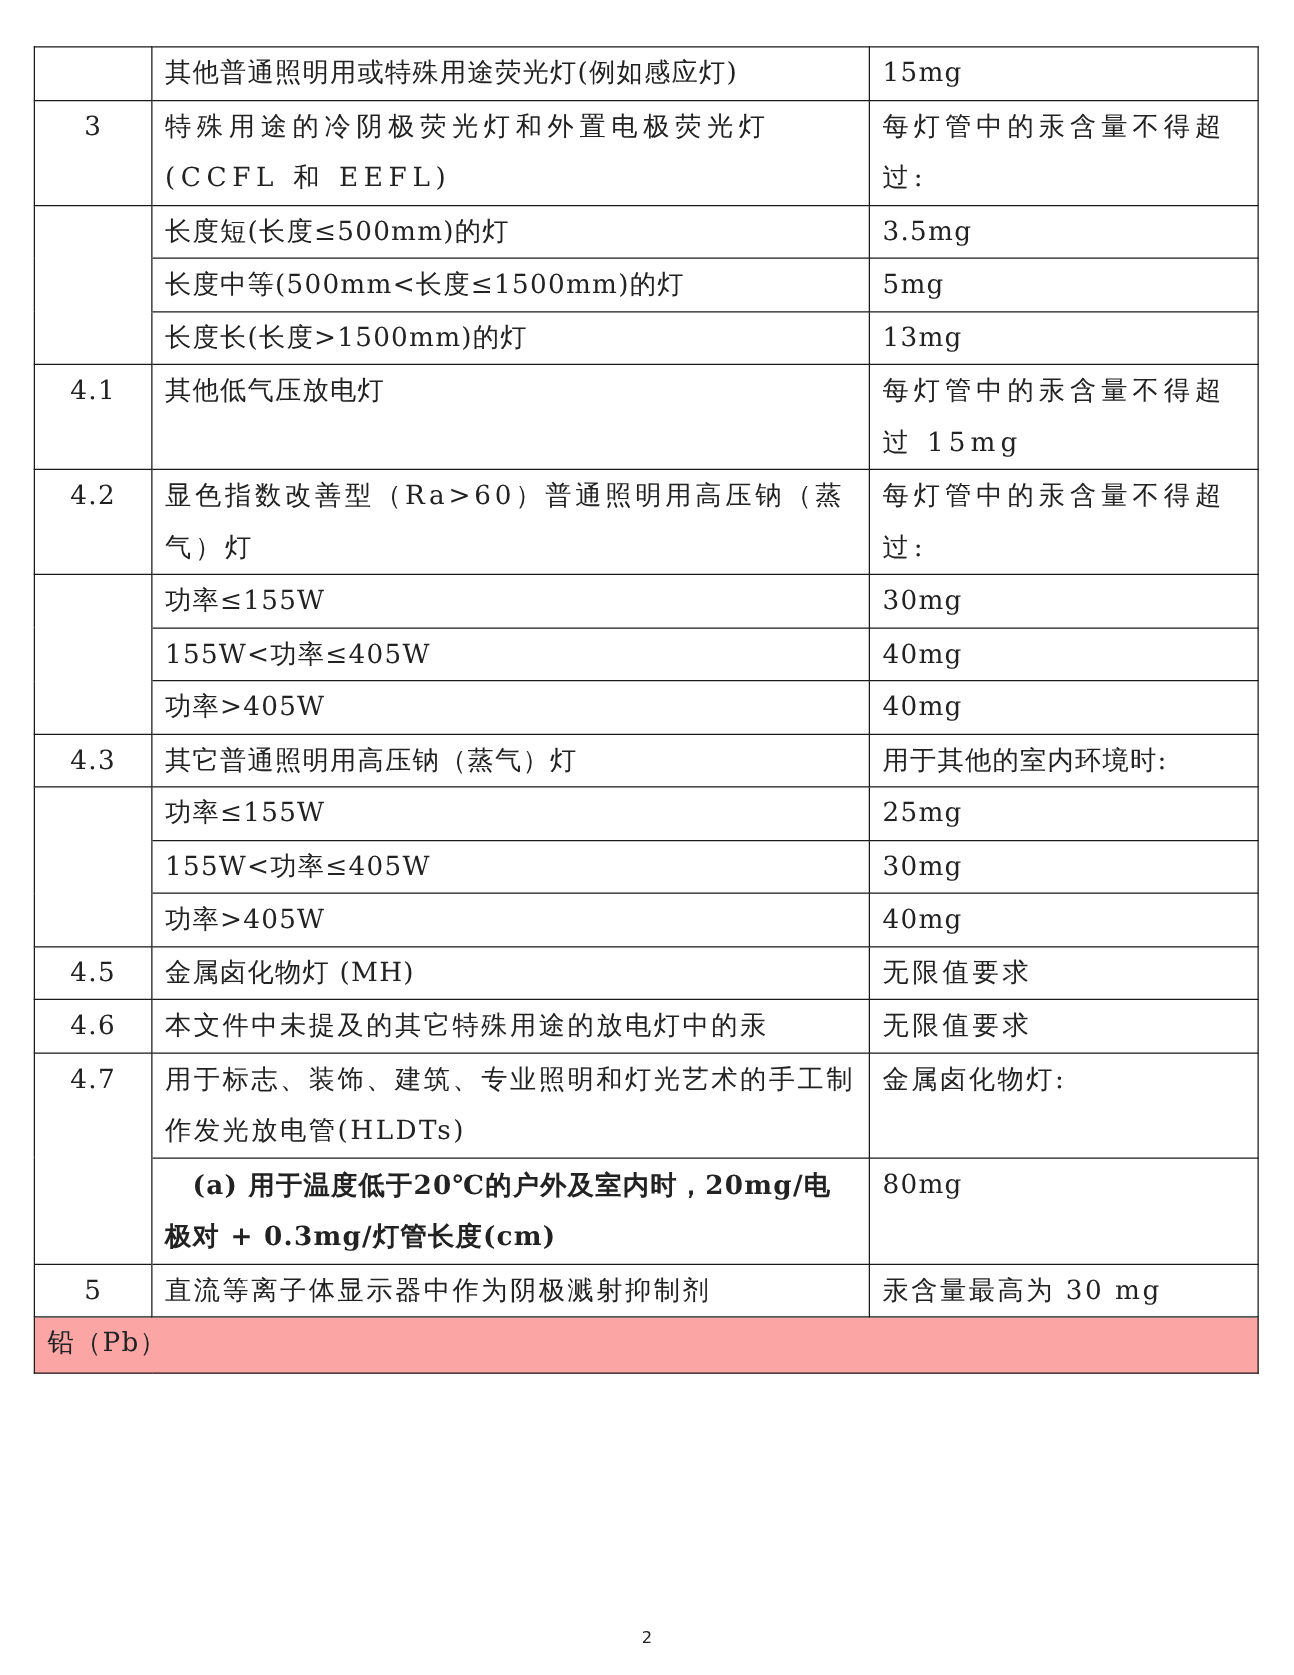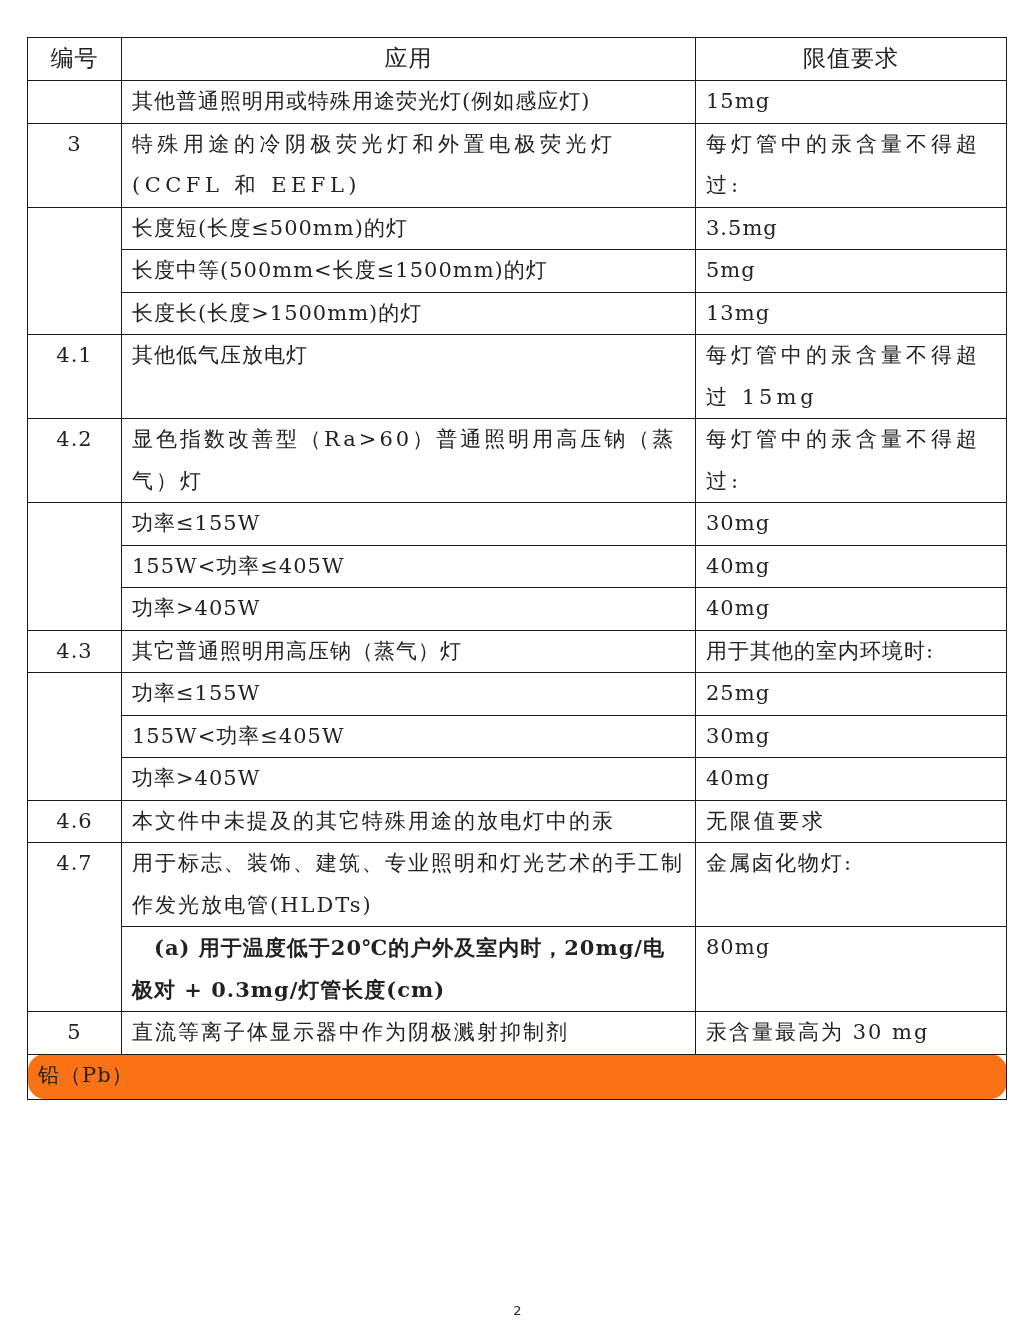--- a/index.html
+++ b/index.html
@@ -11,40 +11,35 @@
   table.limits td, table.limits th { border: 1.5px solid #1a1a1a; padding: 0 10px;
                  vertical-align: top; font-size: 21px; line-height: 41.5px;
                  letter-spacing: 1px; font-weight: normal; }
   table.limits th { font-family: "DejaVu Sans", "Liberation Sans", sans-serif;
                  font-size: 23px; text-align: center; vertical-align: middle; height: 42px; }
   col.c1 { width: 94px; } col.c2 { width: 574px; } col.c3 { width: 311px; }
   td.num { text-align: center; padding: 0; }
   td.indent span.txt { display: inline-block; text-indent: 1.05em; font-weight: bold; }
   tr.h1 td { height: 41px; margin-top: 29px; }
   tr.h2 td { height: 82px; }
-  tr.section td { background: #f97316; height: 44px; border-radius: 17px; }
+  tr.section td { background: #fca5a5; height: 44px; }
   .pagenum { position: absolute; left: 0; width: 1035px; top: 1303px; text-align: center;
              font-family: "DejaVu Sans", "Liberation Sans", sans-serif; font-size: 13px; color: #222; }
 </style>
 </head>
 <body>
 
 <div class="page">
 <table class="limits">
   <colgroup>
         <col class="c1">
         <col class="c2">
         <col class="c3">
       </colgroup>
   <tbody>
-        <tr>
-    <th>编号</th>
-    <th>应用</th>
-    <th>限值要求</th>
-  </tr>
 
   <tr class="h1">
     <td class="num"></td>
     <td>其他普通照明用或特殊用途荧光灯(例如感应灯)</td>
     <td>15mg</td>
   </tr>
   <tr class="h2">
     <td class="num">3</td>
     <td style="letter-spacing:4.5px">特殊用途的冷阴极荧光灯和外置电极荧光灯 (CCFL 和 EEFL)</td>
     <td style="letter-spacing:4px">每灯管中的汞含量不得超过:</td>
@@ -103,20 +98,25 @@
     <td class="num" style="border-top:none;border-bottom:none"></td>
     <td>155W&lt;功率≤405W</td>
     <td>30mg</td>
   </tr>
   <tr class="h1">
     <td class="num" style="border-top:none"></td>
     <td>功率&gt;405W</td>
     <td>40mg</td>
   </tr>
   <tr class="h1">
+    <td class="num">4.5</td>
+    <td>金属卤化物灯 (MH)</td>
+    <td style="letter-spacing:3px">无限值要求</td>
+  </tr>
+  <tr class="h1">
     <td class="num">4.6</td>
     <td style="letter-spacing:2px">本文件中未提及的其它特殊用途的放电灯中的汞</td>
     <td style="letter-spacing:3px">无限值要求</td>
   </tr>
   <tr class="h2">
     <td class="num" style="border-bottom:none">4.7</td>
     <td style="letter-spacing:2px">用于标志、装饰、建筑、专业照明和灯光艺术的手工制作发光放电管(HLDTs)</td>
     <td style="letter-spacing:2px">金属卤化物灯:</td>
   </tr>
   <tr class="h2">

